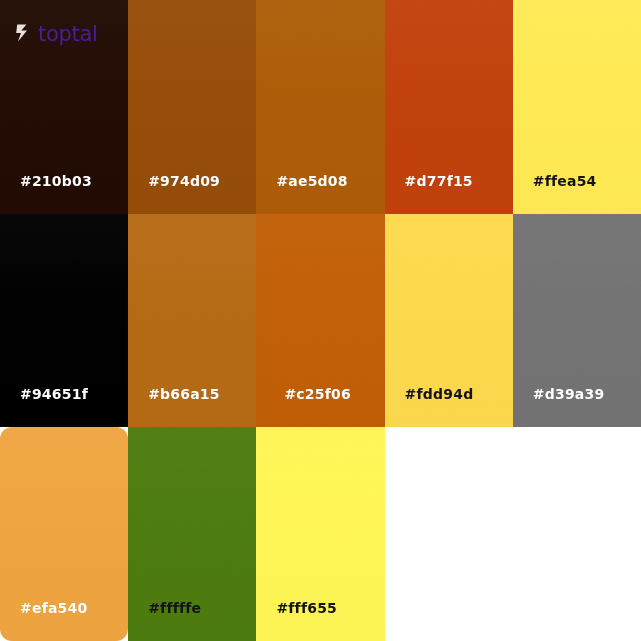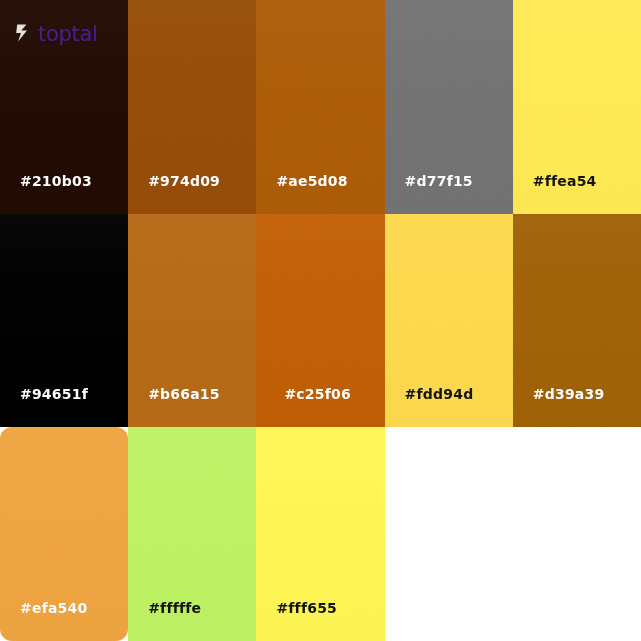--- a/index.html
+++ b/index.html
@@ -113,21 +113,21 @@
     <div class="swatch" style="background-color: rgb(151, 77, 9);">
       <span class="sheen"></span>
       <span class="grain"></span>
       <span class="swatch-label label-light">#974d09</span>
     </div>
     <div class="swatch" style="background-color: rgb(174, 93, 8);">
       <span class="sheen"></span>
       <span class="grain"></span>
       <span class="swatch-label label-light">#ae5d08</span>
     </div>
-    <div class="swatch" style="background-color: #737373;">
+    <div class="swatch" style="background-color: #c2410c;">
       <span class="sheen"></span>
       <span class="grain"></span>
       <span class="swatch-label label-light">#d77f15</span>
     </div>
     <div class="swatch" style="background-color: rgb(255, 234, 84);">
       <span class="sheen"></span>
       <span class="grain"></span>
       <span class="swatch-label label-dark">#ffea54</span>
     </div>
     <div class="swatch" style="background-color: #000000;">
@@ -143,31 +143,31 @@
     <div class="swatch" style="background-color: rgb(194, 95, 6); padding-left: 8px;">
       <span class="sheen"></span>
       <span class="grain"></span>
       <span class="swatch-label label-light">#c25f06</span>
     </div>
     <div class="swatch" style="background-color: rgb(253, 217, 77);">
       <span class="sheen"></span>
       <span class="grain"></span>
       <span class="swatch-label label-dark">#fdd94d</span>
     </div>
-    <div class="swatch" style="background-color: #a16207;">
+    <div class="swatch" style="background-color: #737373;">
       <span class="sheen"></span>
       <span class="grain"></span>
       <span class="swatch-label label-light">#d39a39</span>
     </div>
     <div class="swatch" style="background-color: rgb(239, 165, 64); border-radius: 12px;">
       <span class="sheen"></span>
       <span class="grain"></span>
       <span class="swatch-label label-light">#efa540</span>
     </div>
-    <div class="swatch" style="background-color: #bef264;">
+    <div class="swatch" style="background-color: #4d7c0f;">
       <span class="sheen"></span>
       <span class="grain"></span>
       <span class="swatch-label label-dark">#fffffe</span>
     </div>
     <div class="swatch" style="background-color: rgb(255, 246, 85);">
       <span class="sheen"></span>
       <span class="grain"></span>
       <span class="swatch-label label-dark">#fff655</span>
     </div>
     <div id="brand-logo">

